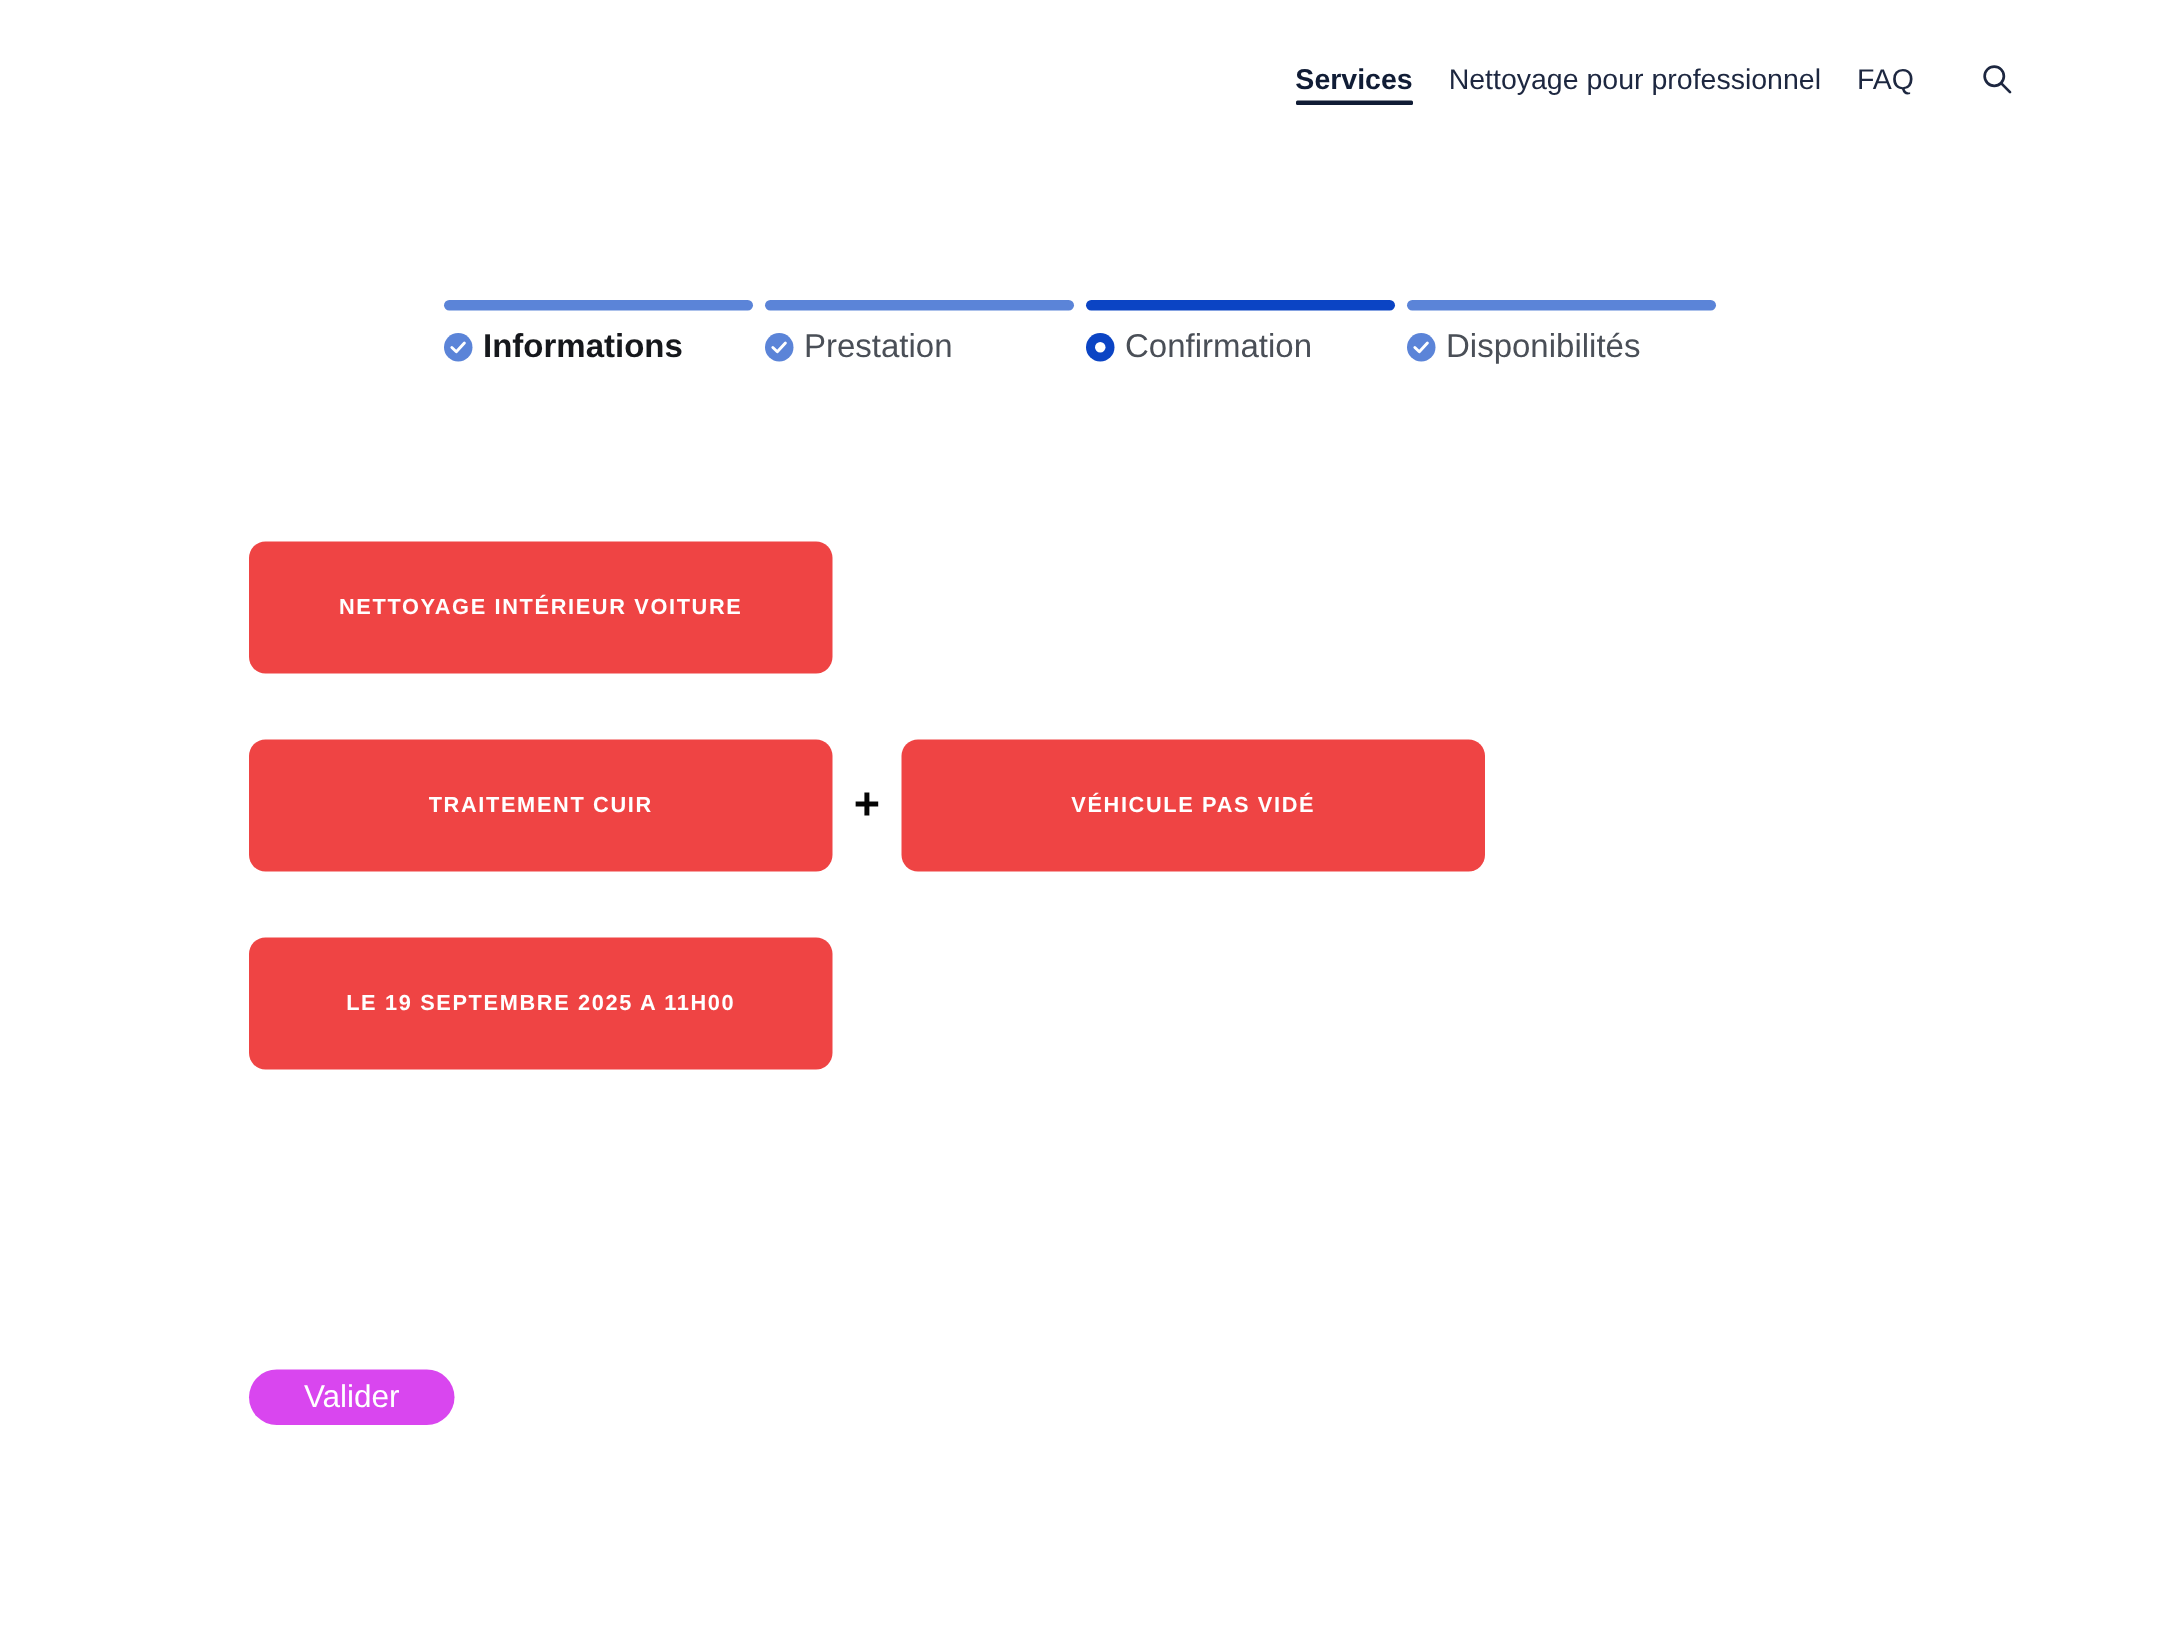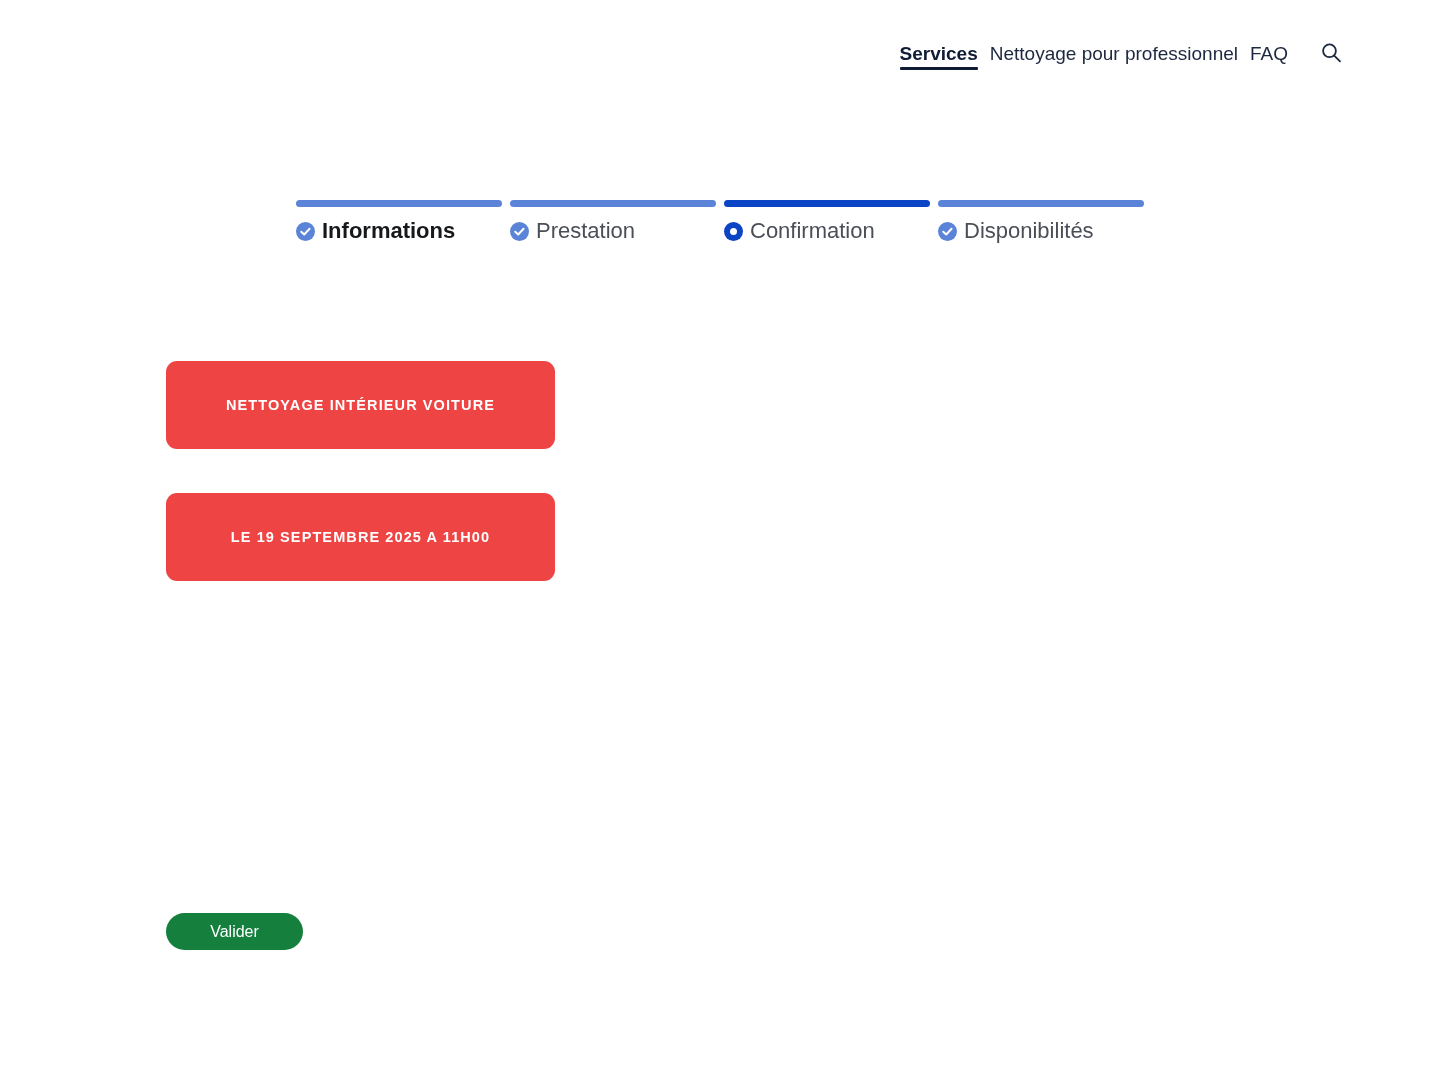--- a/index.html
+++ b/index.html
@@ -28,21 +28,21 @@
     width: 1440px;
     height: 110px;
   }
 
   .nav {
     position: absolute;
     top: 40px;
     right: 96px;
     display: flex;
     align-items: center;
-    gap: 0;
+    gap: 12px;
   }
 
   .nav-item {
     font-size: 19px;
     color: #1d2740;
     line-height: 1;
     padding: 0 0 0 0;
     margin-left: 12px;
     text-decoration: none;
     white-space: nowrap;
@@ -197,27 +197,27 @@
   }
 
   
   .validate-wrap {
     position: absolute;
     top: 913px;
     left: 166px;
   }
 
   .validate-btn {
-    background: #15803d;
+    background: #d946ef;
     color: #ffffff;
     border: none;
     border-radius: 999px;
     width: 137px;
     height: 37px;
-    font-size: 16px;
+    font-size: 21px;
     font-family: "Liberation Sans", "DejaVu Sans", sans-serif;
     font-weight: 400;
     cursor: pointer;
     display: flex;
     align-items: center;
     justify-content: center;
   }
 </style>
 </head>
 <body>
@@ -292,20 +292,29 @@
 
   <section class="summary">
 
     <div class="summary-row">
       <div class="card">
         <span class="card-label">NETTOYAGE INTÉRIEUR VOITURE</span>
       </div>
     </div>
 
 
+    <div class="summary-row">
+      <div class="card">
+        <span class="card-label">TRAITEMENT CUIR</span>
+      </div>
+      <span class="plus">+</span>
+      <div class="card secondary">
+        <span class="card-label">VÉHICULE PAS VIDÉ</span>
+      </div>
+    </div>
 
     <div class="summary-row">
       <div class="card">
         <span class="card-label">LE 19 SEPTEMBRE 2025 A 11H00</span>
       </div>
     </div>
 
   </section>
 
   <div class="validate-wrap">

